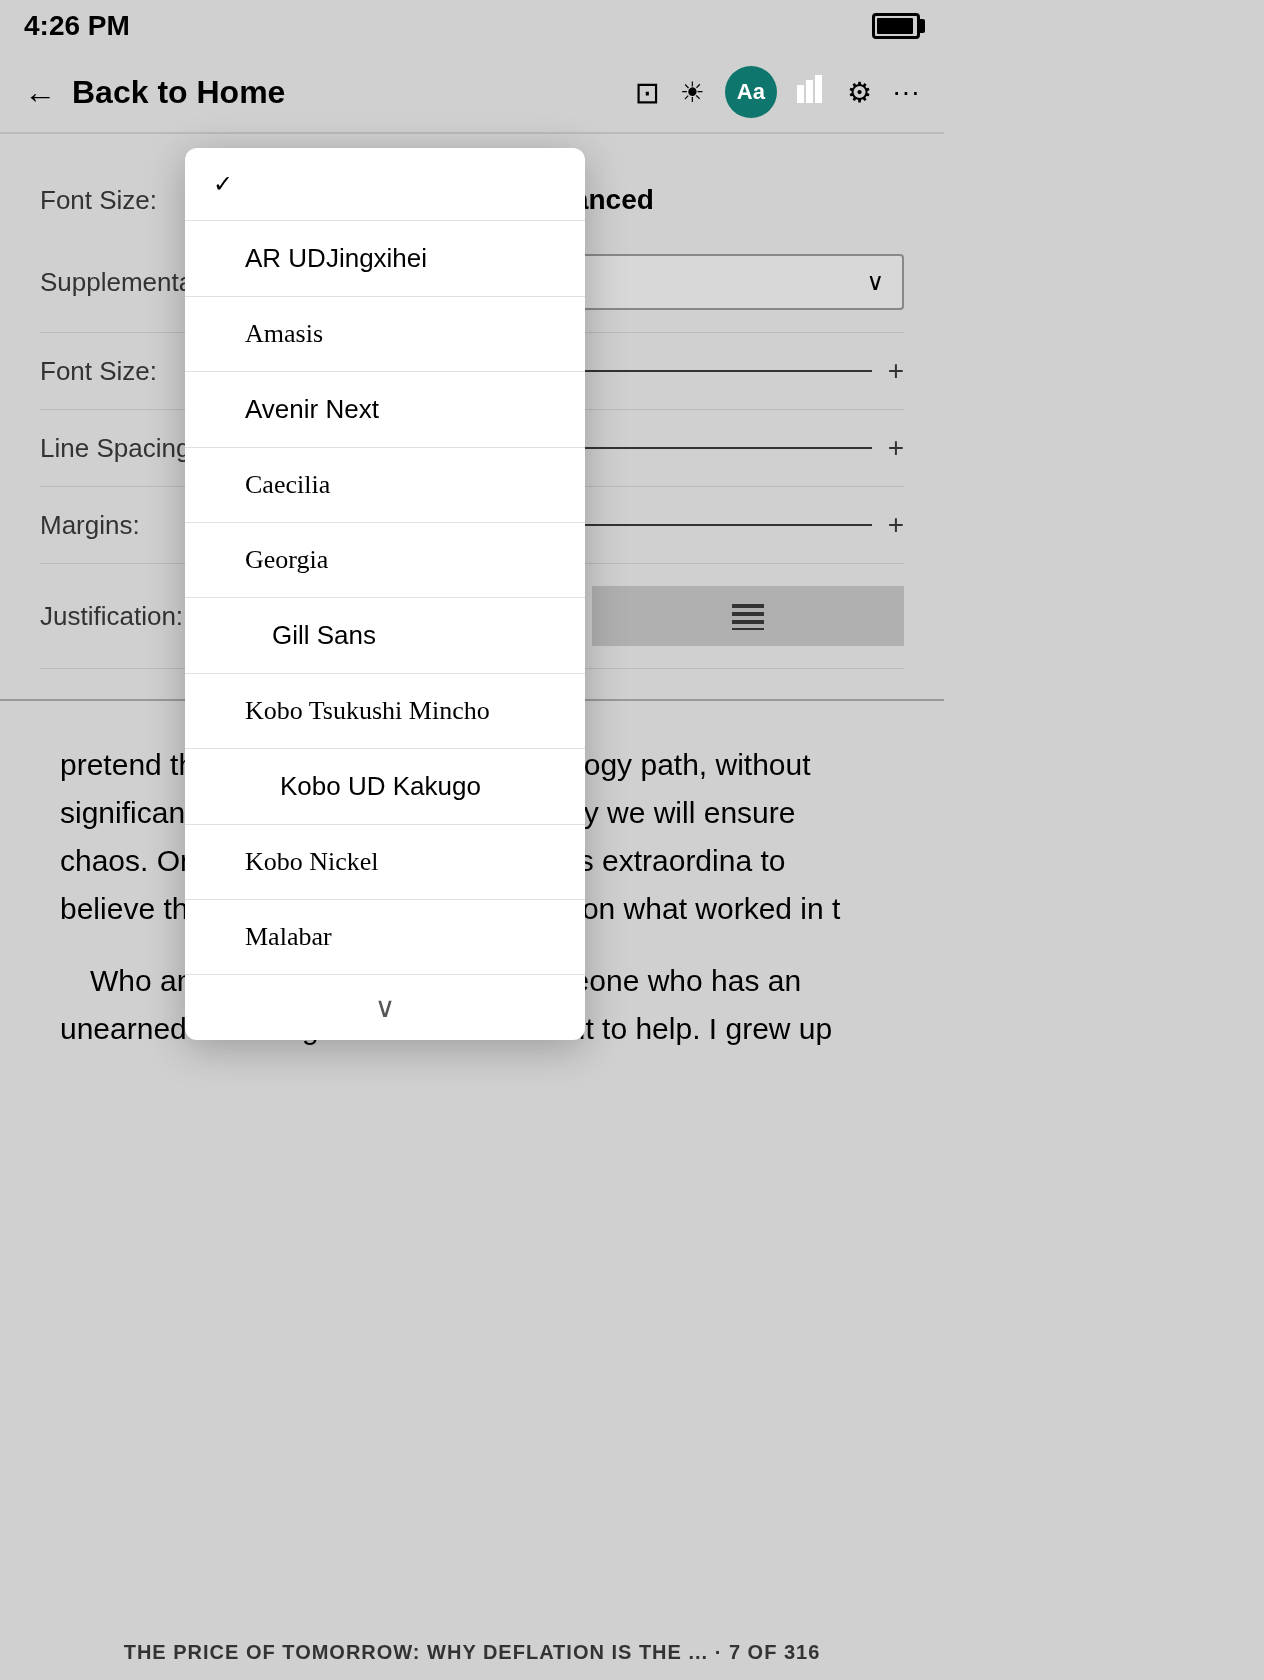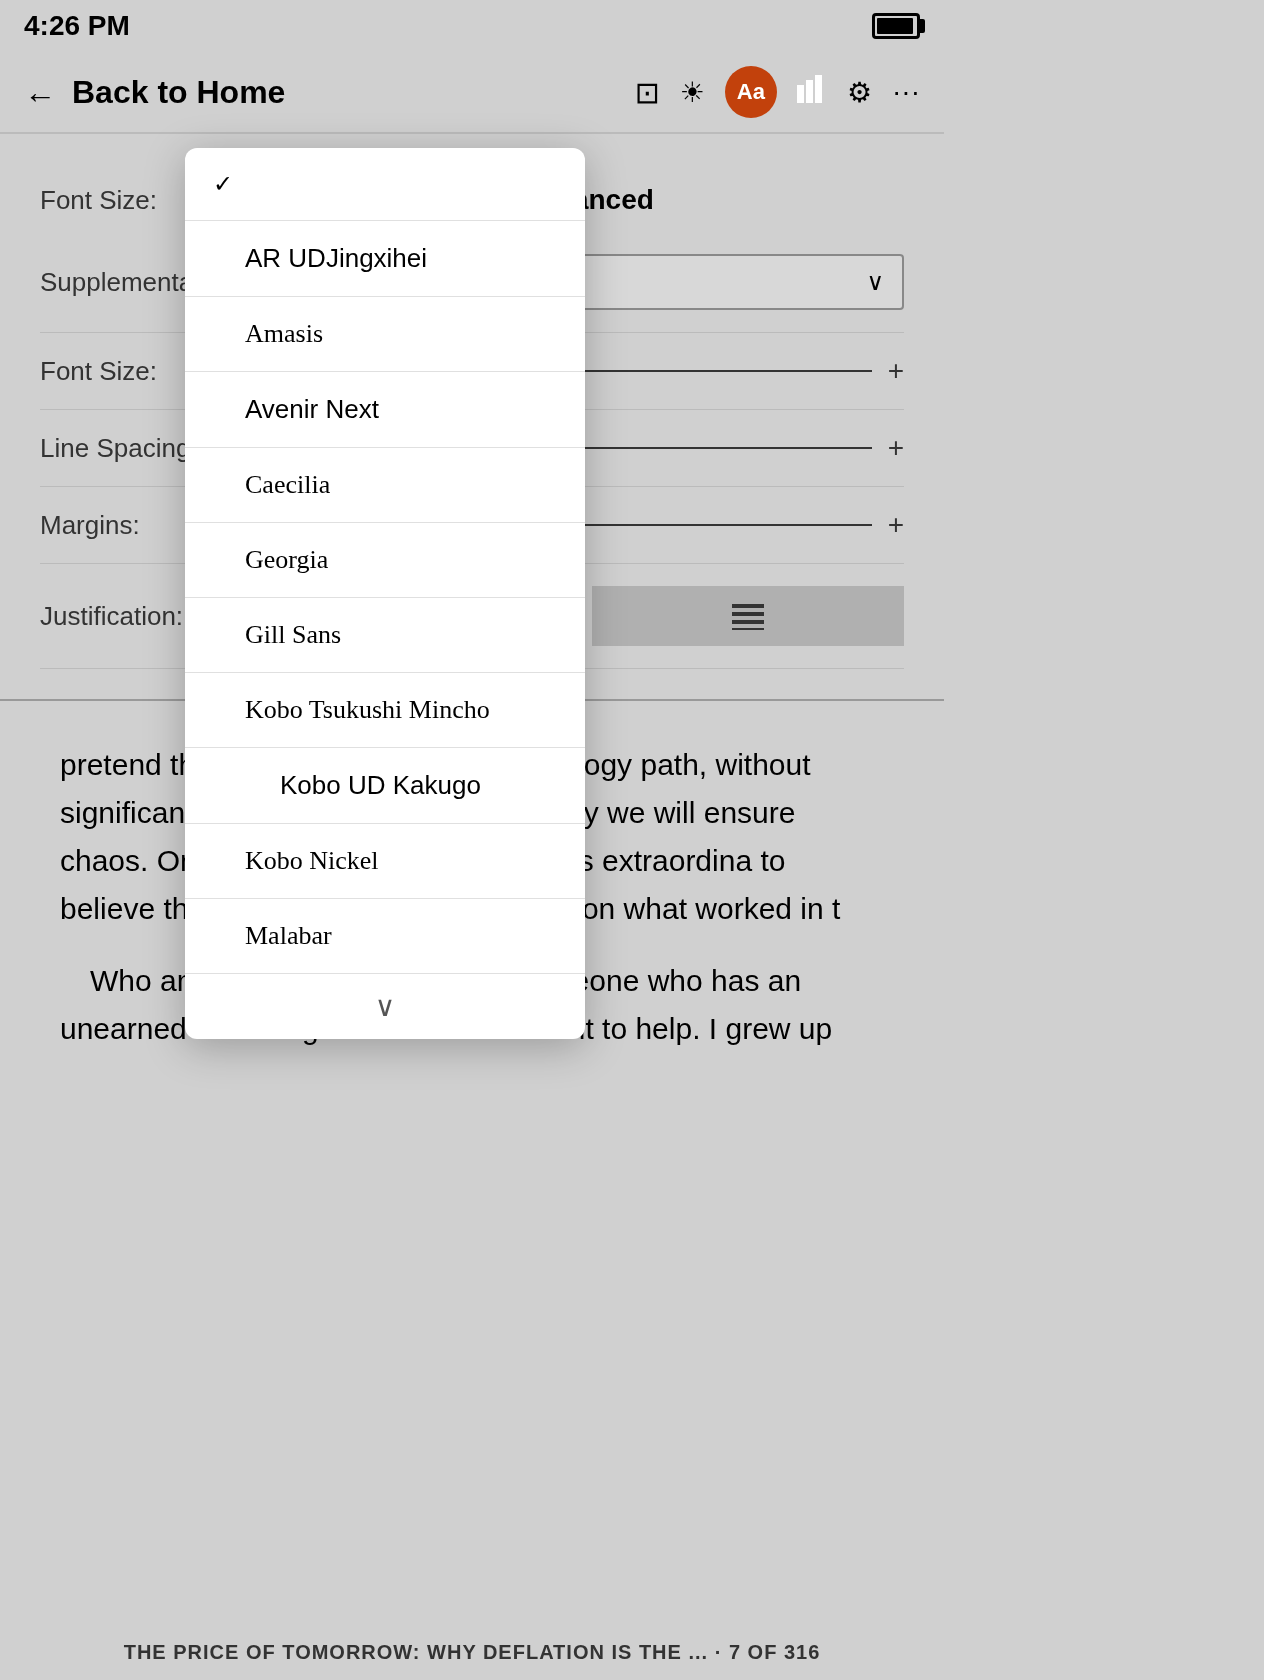--- a/index.html
+++ b/index.html
@@ -101,21 +101,21 @@
 
     .nav-icon {
       font-size: 28px;
       color: #000;
       cursor: pointer;
     }
 
     .nav-icon-circle {
       width: 52px;
       height: 52px;
-      background: #c2410c;
+      background: #0f766e;
       border-radius: 50%;
       display: flex;
       align-items: center;
       justify-content: center;
       color: #fff;
       font-size: 22px;
       font-weight: 700;
     }
 
     
@@ -289,21 +289,21 @@
       color: #555;
     }
 
     
     .font-publisher { font-family: -apple-system, serif; }
     .font-ar-ud { font-family: 'AR UDJingxihei', sans-serif; }
     .font-amasis { font-family: Georgia, serif; }
     .font-avenir { font-family: 'Avenir Next', 'Avenir', sans-serif; }
     .font-caecilia { font-family: Georgia, serif; }
     .font-georgia { font-family: Georgia, serif; }
-    .font-gill-sans { font-family: Liberation Serif, serif; }
+    .font-gill-sans { font-family: Liberation Sans, sans-serif; margin-left: 27px; }
     .font-kobo-tsukushi { font-family: serif; }
     .font-kobo-ud { font-family: sans-serif; margin-left: 35px; }
     .font-kobo-nickel { font-family: 'Palatino', serif; }
     .font-malabar { font-family: Georgia, serif; }
     .font-opendyslexic { font-family: 'OpenDyslexic', 'Comic Sans MS', cursive; }
 
     .settings-top-row {
       display: flex;
       align-items: center;
       padding: 20px 0 16px 0;

